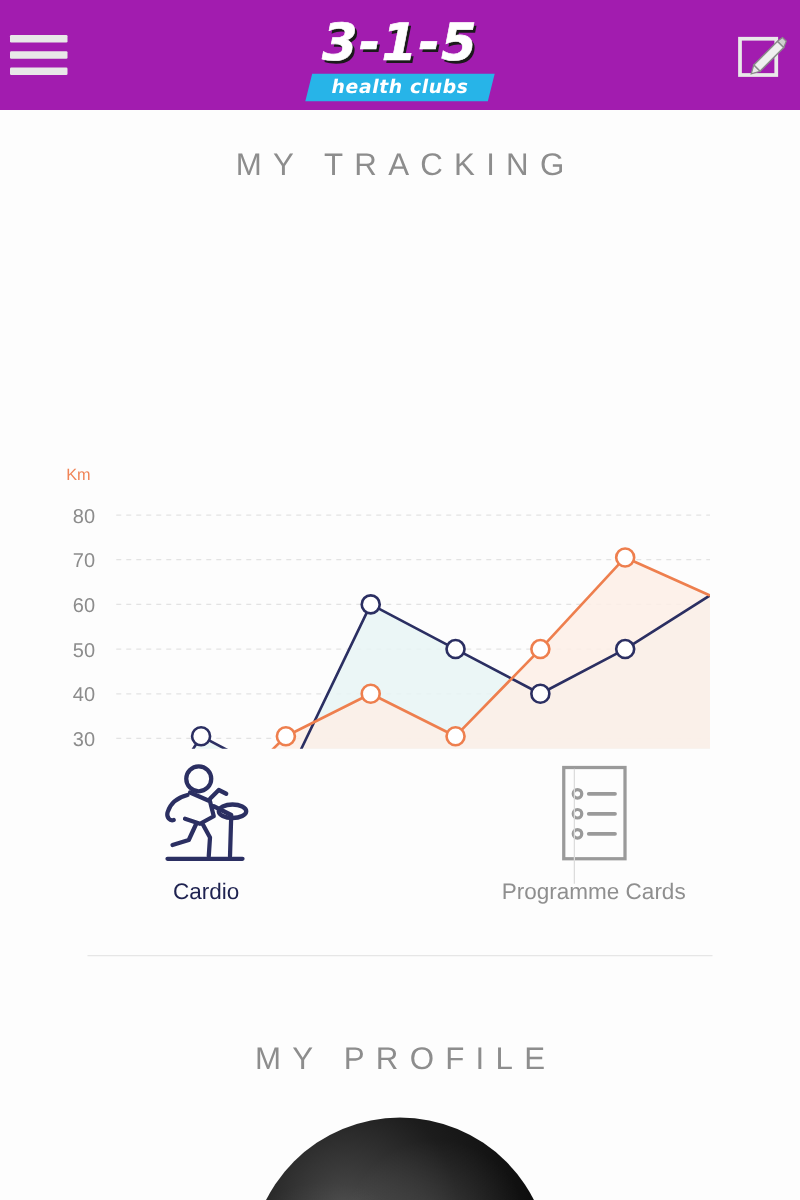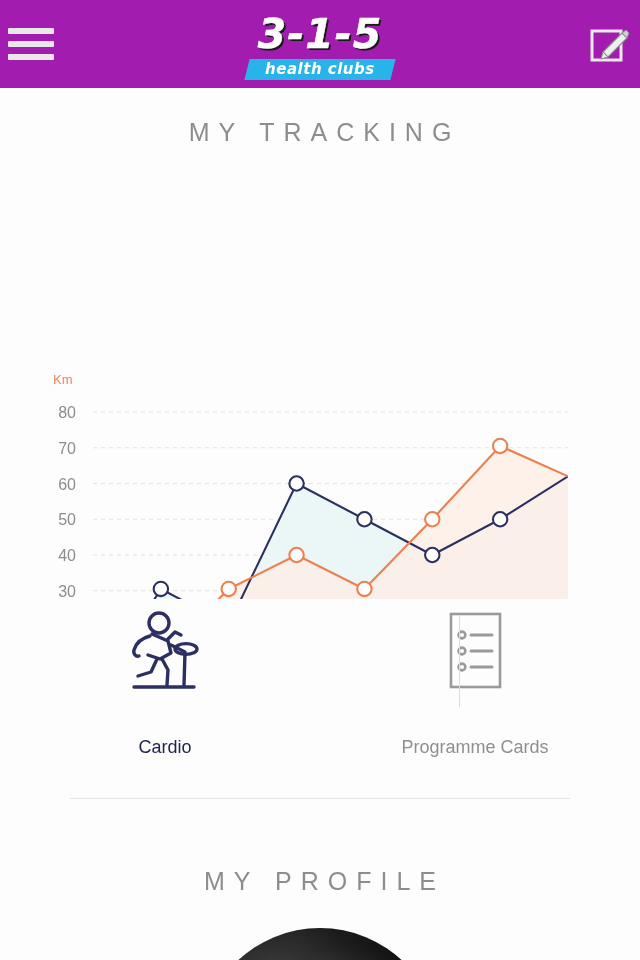--- a/index.html
+++ b/index.html
@@ -58,21 +58,21 @@
   
   .chart-wrap { position:relative; width:640px; height:430px; margin-top:22px; }
   .chart-svg { display:block; }
   .axis-label { fill:#f08457; font-size:13px; font-family:"Liberation Sans", sans-serif; }
   .tick { fill:#8c8c8c; font-size:16px; font-family:"Liberation Sans", sans-serif; }
 
   
   .cats { display:flex; align-items:flex-start; margin-top:8px;
           padding:0 10px; position:relative; }
   .cat { flex:1; display:flex; flex-direction:column; align-items:center;
-         cursor:pointer;gap:34px; }
+         cursor:pointer; }
   .cat-icon { height:86px; display:flex; align-items:center; justify-content:center; }
   .cat-label { margin-top:10px; font-size:18px; color:#8f8f8f; }
   .cat.active .cat-label { color:#1e2250; }
   .cat-divider { position:absolute; left:459px; top:8px; width:1px;
                  height:92px; background:#dcdcdc; }
 
   
   .hr { width:500px; height:1px; background:#e6e6e6; margin:40px auto 0 auto; }
   .avatar-wrap { display:flex; justify-content:center; margin-top:32px; }
   .avatar {

